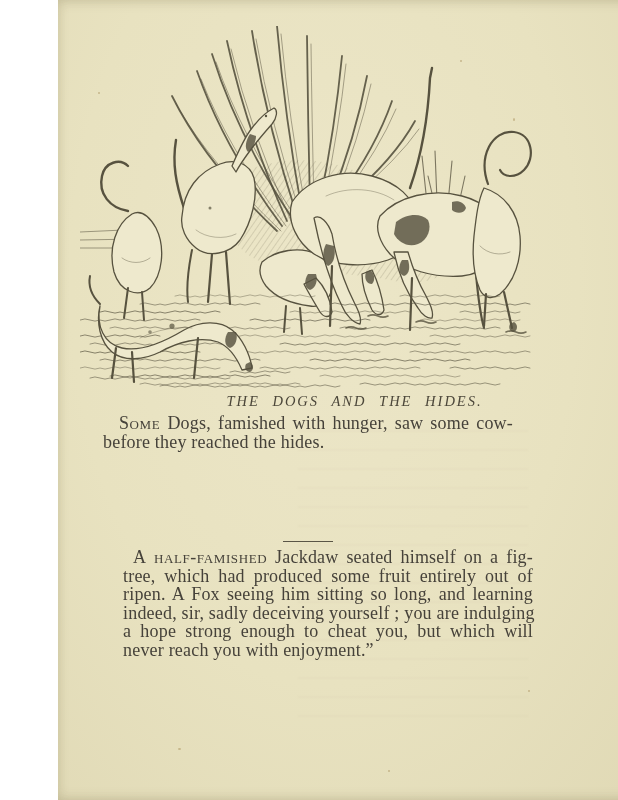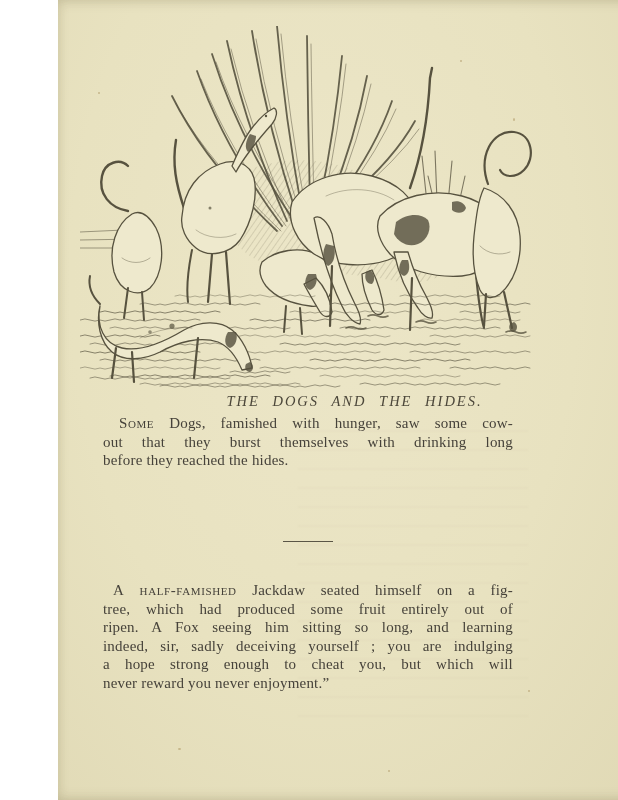--- a/index.html
+++ b/index.html
@@ -25,24 +25,24 @@
     color:#4c473a;height:20px;line-height:20px;
   }
   .title-1{top:391px;}
   .title-2{top:554px;}
   .rule{
     position:absolute;top:541px;left:225px;width:50px;height:0;
     border-top:1.4px solid #5a5546;
   }
   .text-block{
     position:absolute;left:45px;width:410px;color:#46423a;
-    font-size:15px;letter-spacing:.2px;
+    font-size:18px;letter-spacing:.2px;
   }
   .block-1{top:414px;}
-  .block-2{top:581px;}
+  .block-2{top:548px;margin-left:20px;}
   .line{height:18.6px;line-height:18.6px;white-space:nowrap;
     text-align:justify;text-align-last:justify;}
   .line.left{text-align:right;text-align-last:left;}
   .indent{text-indent:16px;}
   .indent-sm{text-indent:10px;}
   .lead{font-variant:small-caps;letter-spacing:.6px;}
   svg .ln{stroke:#57523f;fill:none;stroke-linecap:round;}
   svg .dog{fill:#eee9cd;stroke:#57523f;stroke-width:1.3;stroke-linejoin:round;}
   svg .dark{fill:#57523f;stroke:none;opacity:.82;}
 </style>
@@ -211,29 +211,28 @@
         <path d="M 10 352 q 5 -2.2 10 0 q 5 2.2 10 0 q 5 2.2 10 0 q 5 -2.2 10 0 q 5 -2.2 10 0 q 5 2.2 10 0 q 5 2.2 10 0 q 5 -2.2 10 0 q 5 -2.2 10 0 q 5 2.2 10 0 q 5 2.2 10 0 q 5 -2.2 10 0 q 5 -2.2 10 0 q 5 2.2 10 0" stroke="#57523f" fill="none" stroke-width="1" stroke-opacity="0.55" stroke-linecap="round"></path>
         <path d="M 80 360 q 5 -2.2 10 0 q 5 2.2 10 0 q 5 2.2 10 0 q 5 -2.2 10 0 q 5 -2.2 10 0 q 5 2.2 10 0 q 5 2.2 10 0 q 5 -2.2 10 0 q 5 -2.2 10 0 q 5 2.2 10 0 q 5 2.2 10 0 q 5 -2.2 10 0 q 5 -2.2 10 0 q 5 2.2 10 0 q 5 2.2 10 0 q 5 -2.2 10 0 q 5 -2.2 10 0 q 5 2.2 10 0" stroke="#57523f" fill="none" stroke-width="1" stroke-opacity="0.55" stroke-linecap="round"></path>
         <path d="M 150 346 q 5 -2.2 10 0 q 5 2.2 10 0 q 5 2.2 10 0 q 5 -2.2 10 0 q 5 -2.2 10 0 q 5 2.2 10 0" stroke="#57523f" fill="none" stroke-width="1" stroke-opacity="0.55" stroke-linecap="round"></path>
       </g>
   </svg>
 
   <div class="fable-title title-1">THE DOGS AND THE HIDES.</div>
 
   <div class="text-block block-1">
     <div class="line indent"><span class="lead">Some</span><span> Dogs, famished with hunger, saw some cow-</span></div>
-    <div class="line">out that they burst themselves with drinking long</div>
     <div class="line left">before they reached the hides.</div>
   </div>
 
   <div class="rule"></div>
 
 
   <div class="text-block block-2">
     <div class="line indent-sm"><span class="lead">A half-famished</span><span> Jackdaw seated himself on a fig-</span></div>
     <div class="line">tree, which had produced some fruit entirely out of</div>
     <div class="line">ripen.  A Fox seeing him sitting so long, and learning</div>
     <div class="line">indeed, sir, sadly deceiving yourself ; you are indulging</div>
     <div class="line">a hope strong enough to cheat you, but which will</div>
-    <div class="line left">never reward you never enjoyment.”</div>
+    <div class="line left">never reach you with enjoyment.”</div>
   </div>
 
 </div>
 
 </body></html>

